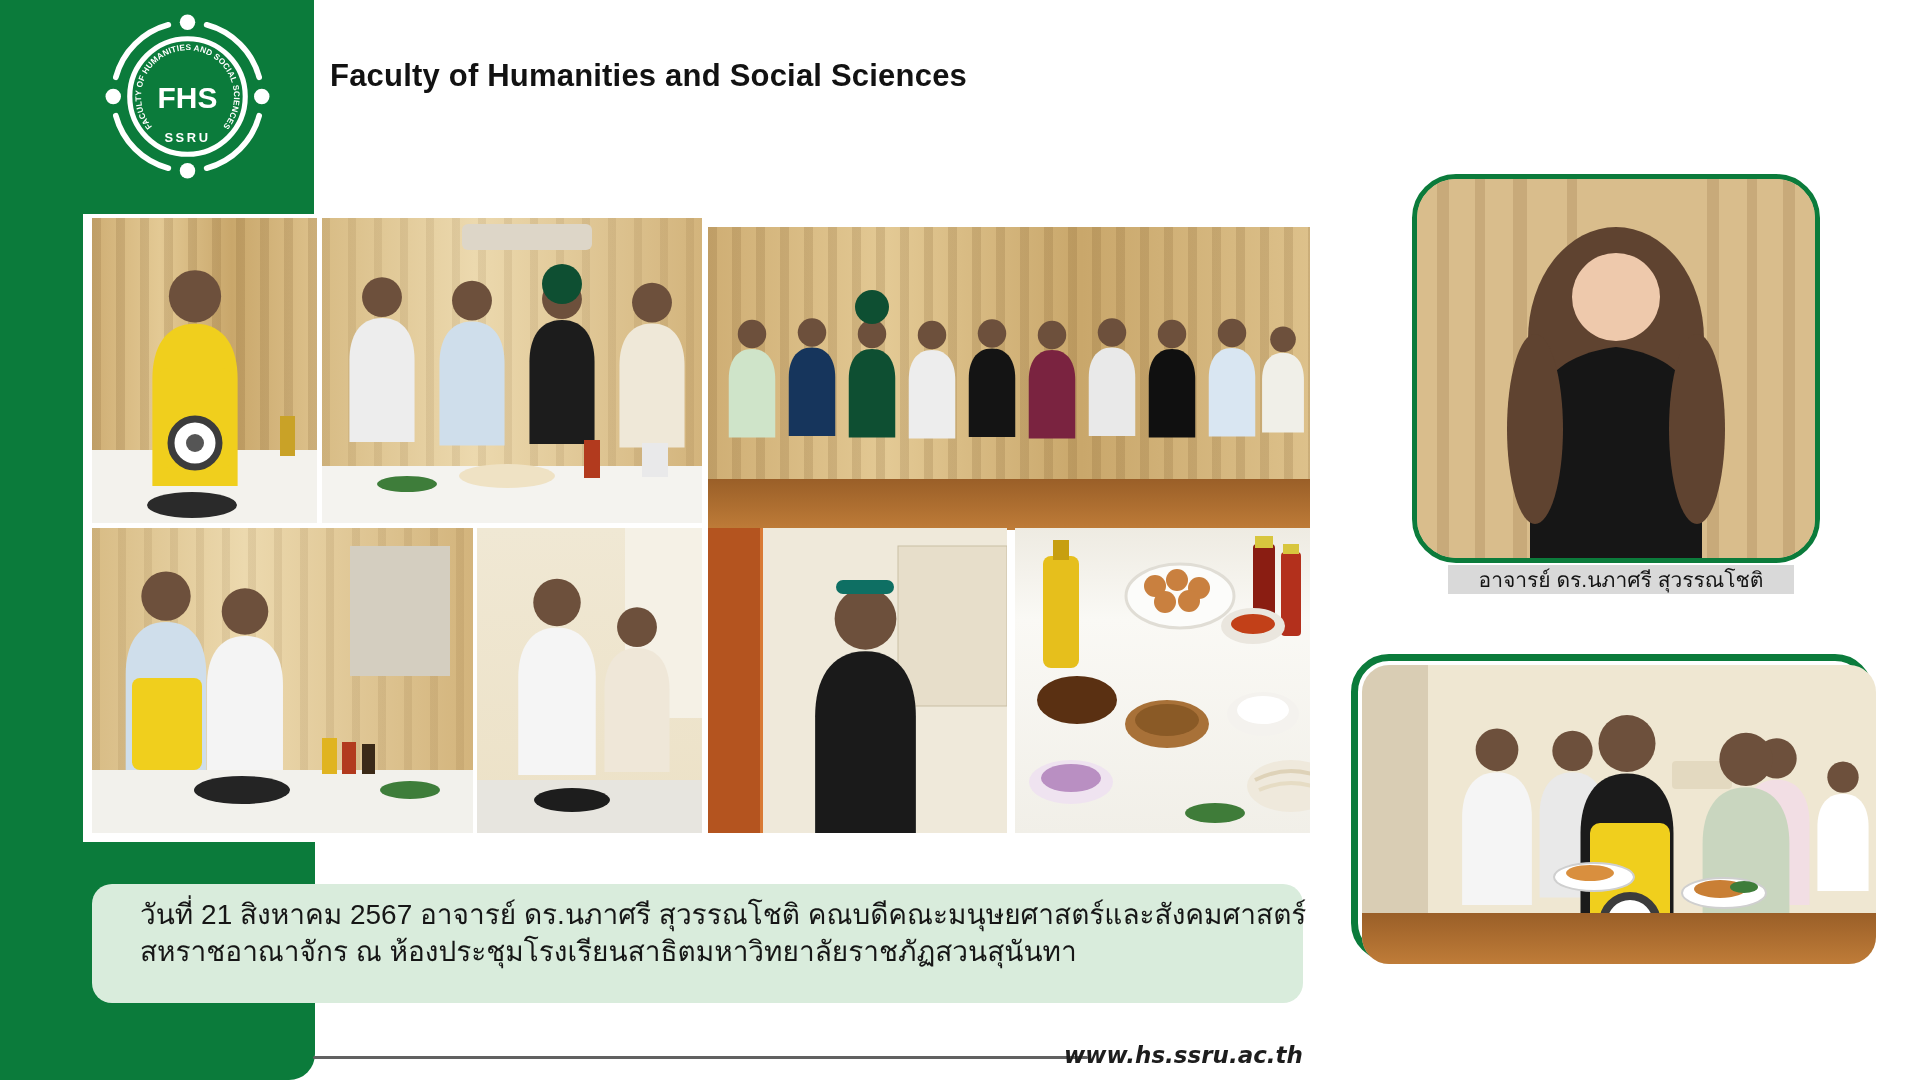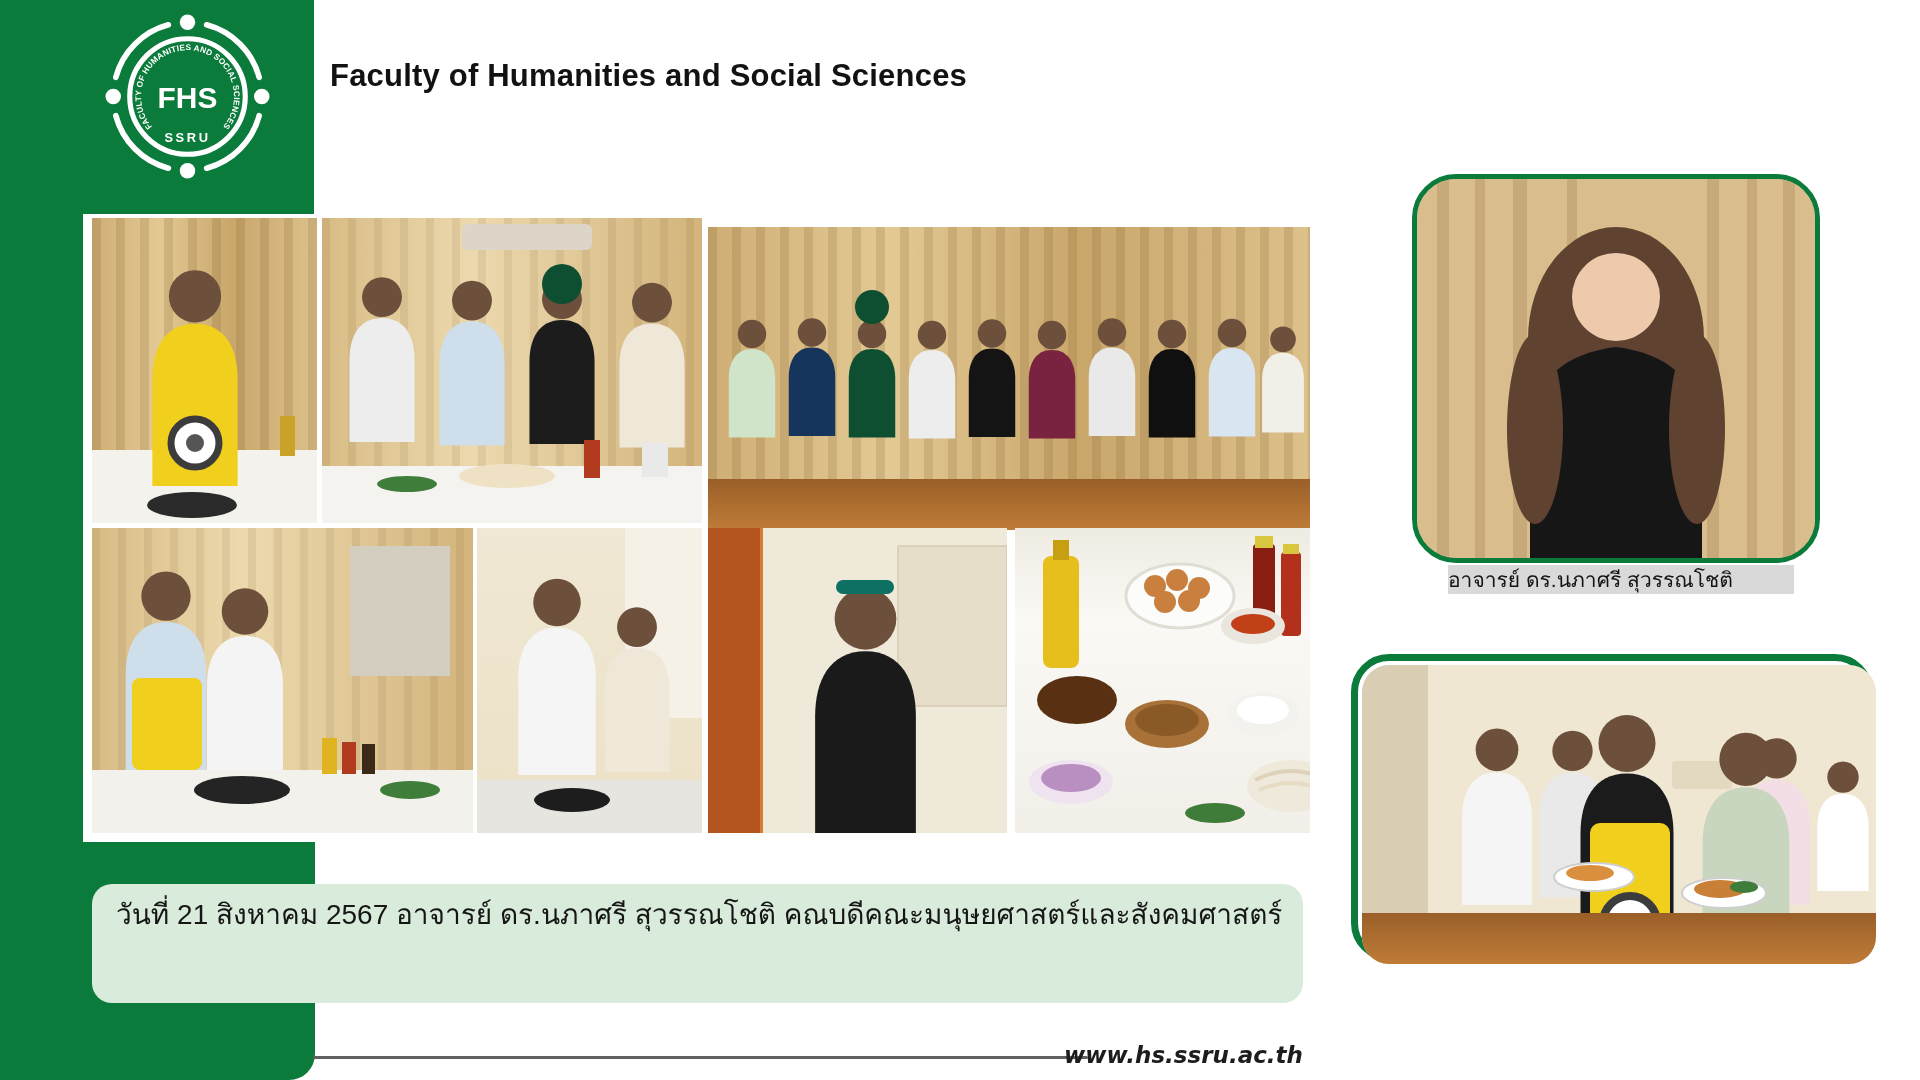--- a/index.html
+++ b/index.html
@@ -22,25 +22,25 @@
   .floor::after{content:"";position:absolute;left:0;right:0;bottom:0;height:17%;
     background:linear-gradient(180deg,#9a5f28,#bf7c38);}
   .ppl{position:absolute;inset:0;width:100%;height:100%;}
   .p6bg{background:linear-gradient(90deg,#b4541f 0 52px,#d97a35 52px 55px,#efe9da 55px);}
   
   .framed{position:absolute;border:5px solid #0b7b3b;border-radius:44px;overflow:hidden;background:#d9c49a;}
   .framed2{position:absolute;border:7px solid #0b7b3b;border-radius:38px;background:#fff;padding:4px;}
   .framed2 .inner{width:514px;height:299px;border-radius:27px;overflow:hidden;position:relative;
     background:linear-gradient(90deg,#d9cdb4 0 66px,#efe7d2 66px);}
   
-  .pcap{background:#d9d9d9;color:#141414;font-size:21px;line-height:29px;font-weight:500;}
+  .pcap{background:#d9d9d9;color:#141414;font-size:21px;line-height:29px;text-align:center;font-weight:500;}
   
   .note{background:#d9ecdc;border-radius:20px;color:#161616;font-size:28px;line-height:37px;
         padding:12px 0 0 24px;}
-  .note div{white-space:nowrap;}
+  .note div{white-space:nowrap;margin-left:24px;}
   
   .rule{background:#616161;height:3px;border-radius:2px;}
   .site{font-style:italic;font-weight:700;font-size:23px;color:#1d1d1d;font-family:"DejaVu Sans","Liberation Sans",sans-serif;}
 </style>
 </head>
 <body>
 
 <div class="stage">
 
   <svg width="0" height="0" style="position:absolute" aria-hidden="true">
@@ -228,18 +228,19 @@
         <ellipse cx="228" cy="208" rx="24" ry="8" fill="#d98f3e"></ellipse>
         <ellipse cx="362" cy="228" rx="42" ry="15" fill="#ffffff" stroke="#cfcfcf" stroke-width="2"></ellipse>
         <ellipse cx="358" cy="224" rx="26" ry="9" fill="#c97f35"></ellipse>
         <ellipse cx="382" cy="222" rx="14" ry="6" fill="#3e7d3a"></ellipse>
       </svg>
     </div>
   </div>
 
   <div class="abs note" style="left:92px;top:884px;width:1211px;height:119px;box-sizing:border-box;">
     <div>วันที่ 21 สิงหาคม 2567 อาจารย์ ดร.นภาศรี สุวรรณโชติ คณบดีคณะมนุษยศาสตร์และสังคมศาสตร์</div>
+    <div>สหราชอาณาจักร ณ ห้องประชุมโรงเรียนสาธิตมหาวิทยาลัยราชภัฏสวนสุนันทา</div>
   </div>
 
   <div class="abs rule" style="left:313px;top:1056px;width:775px;"></div>
   <div class="abs site" style="left:1064px;top:1042px;">www.hs.ssru.ac.th</div>
 
 </div>
 
 </body></html>

